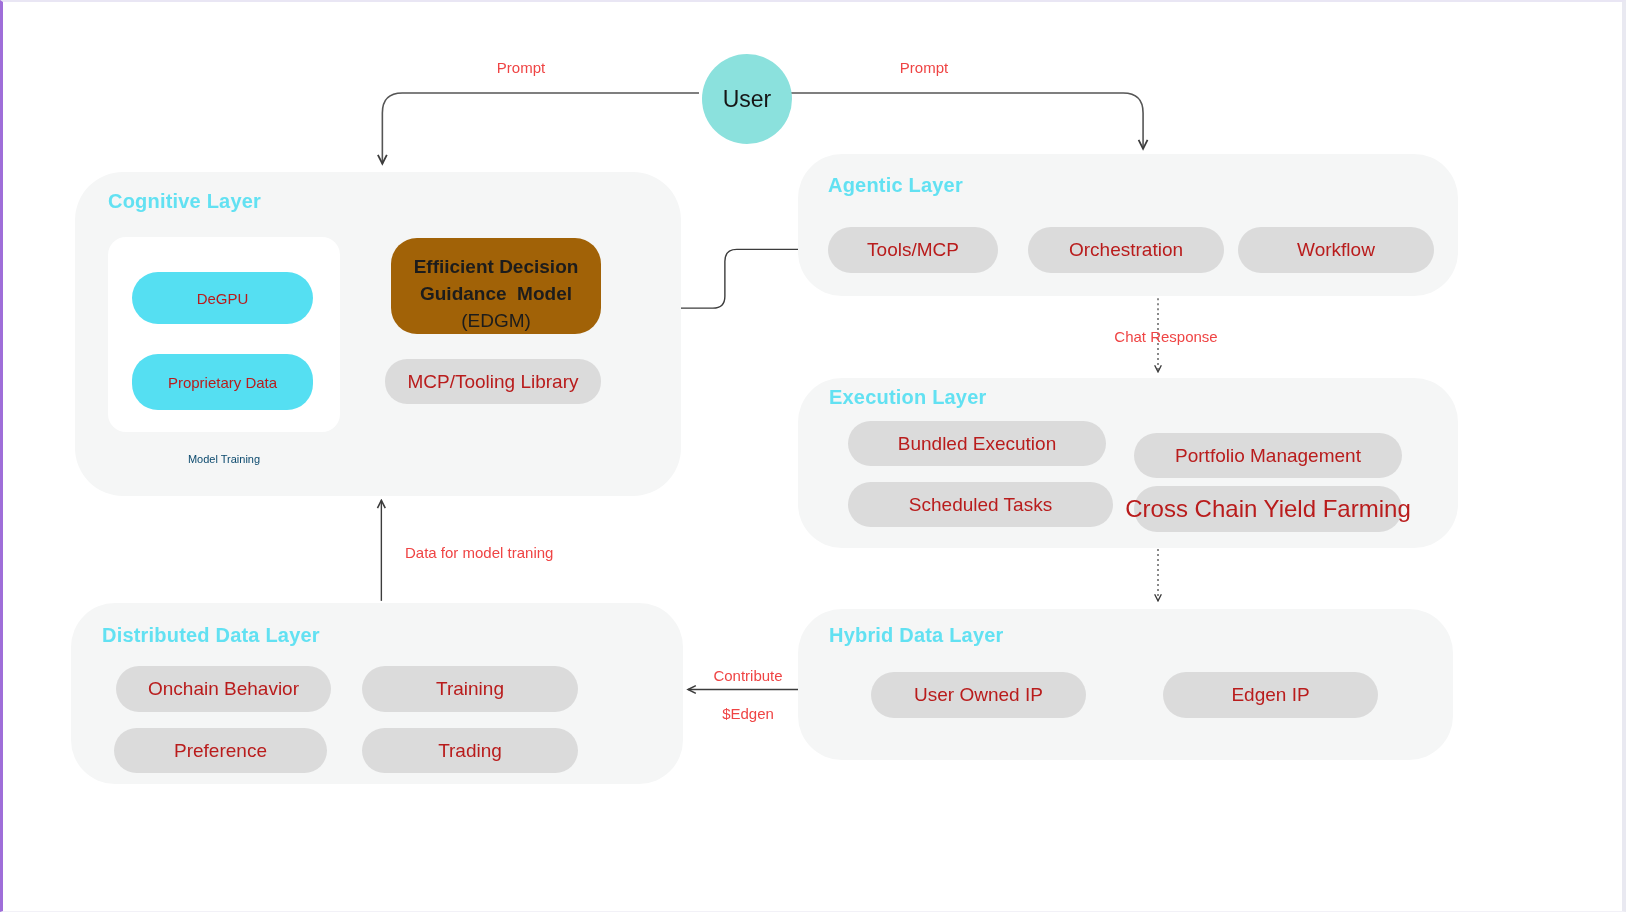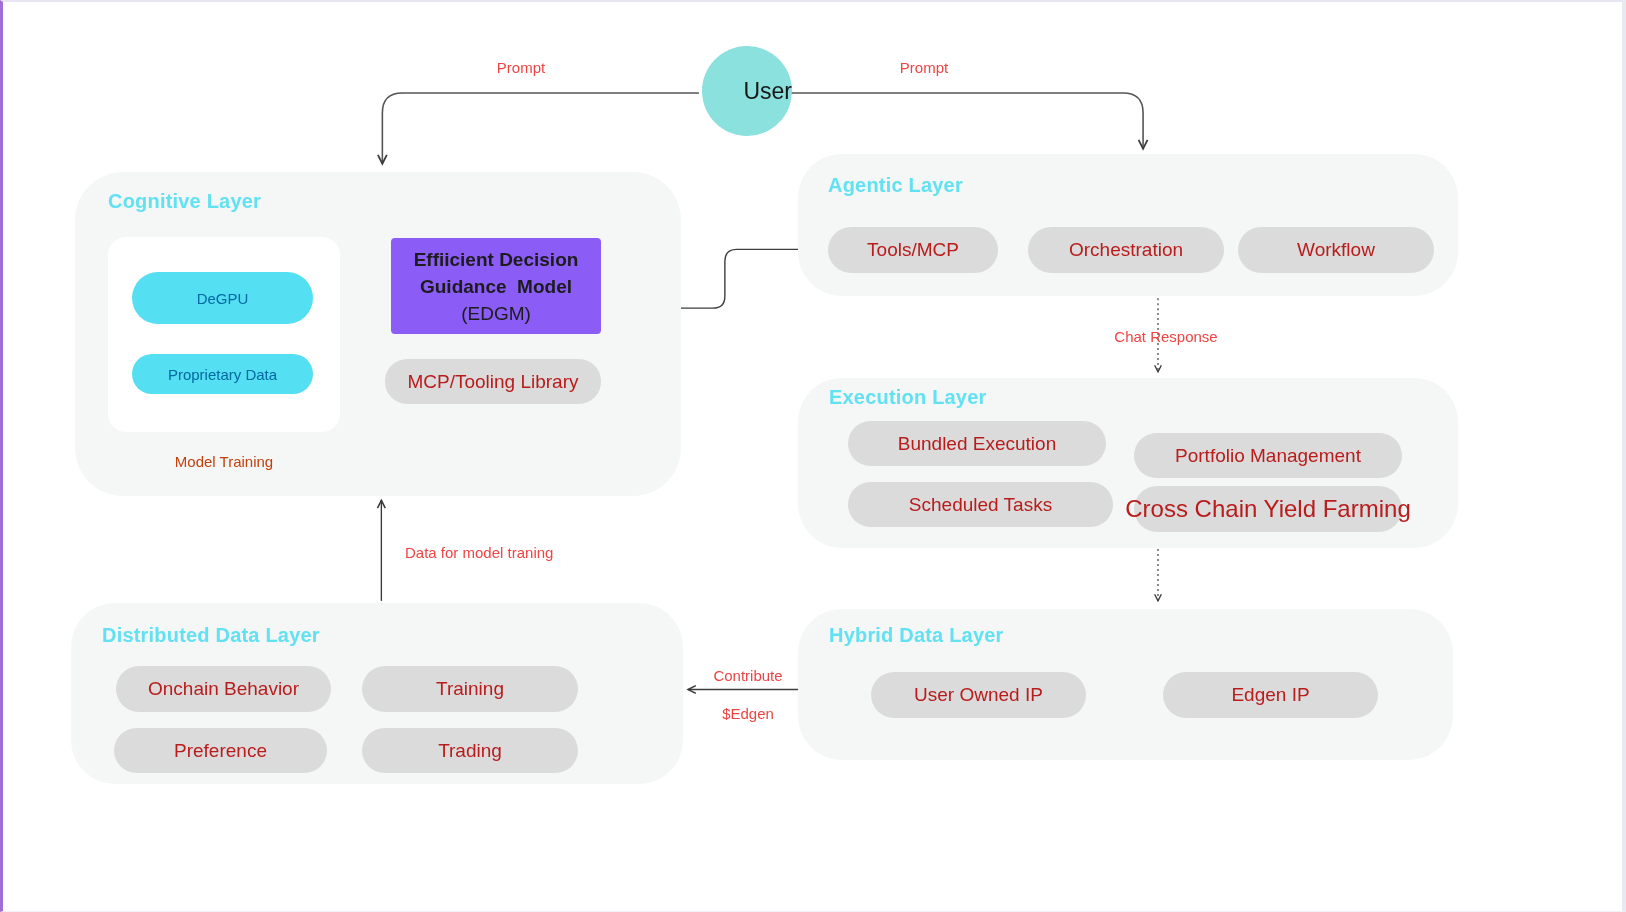--- a/index.html
+++ b/index.html
@@ -38,33 +38,33 @@
     display:flex;align-items:center;justify-content:center;
     font-size:19px;color:#b91c1c;
     white-space:nowrap;
     z-index:2;
   }
   .pill-cyan{
     position:absolute;
     background:#55DFF2;
     border-radius:26px;
     display:flex;align-items:center;justify-content:center;
-    font-size:15px;color:#0369a1;
+    font-size:15px;color:#b91c1c;
     white-space:nowrap;
   }
   .white-box{
     position:absolute;
     background:#ffffff;
     border-radius:18px;
   }
   .edgm{
     position:absolute;
-    background:#8b5cf6;
-    border-radius:4px;
-    display:flex;flex-direction:column;align-items:center;justify-content:center;
+    background:#a16207;
+    border-radius:26px;
+    display:flex;flex-direction:column;align-items:center;justify-content:flex-end;
     text-align:center;
     z-index:2;
   }
   .edgm-line{font-size:19px;font-weight:bold;line-height:27px;white-space:pre;}
   .edgm-sub{font-size:19px;font-weight:normal;line-height:27px;white-space:pre;}
   .user-node{
     position:absolute;
     width:90px;height:90px;border-radius:50%;
     background:#8BE1DD;
     display:flex;align-items:center;justify-content:center;
@@ -73,21 +73,21 @@
   }
   .edge-label{
     position:absolute;
     font-size:15px;color:#ef4444;
     text-align:center;
     white-space:nowrap;
     z-index:2;
   }
   .caption{
     position:absolute;
-    font-size:15px;color:#c2410c;
+    font-size:11px;color:#0c4a6e;
     text-align:center;
     white-space:nowrap;
   }
 </style>
 </head>
 <body>
 
 <div class="canvas">
 
   <svg class="svg-layer" viewBox="0 0 1626 912">
@@ -100,36 +100,36 @@
     <path d="M 789 91 L 1125 91 Q 1145 91 1145 111 L 1145 147" fill="none" stroke="#555" stroke-width="1.6" marker-end="url(#arr)"></path>
     <path d="M 338 356 L 357 356 Q 367 356 367 346 L 367 304 Q 367 294 377 294 L 384 294" fill="none" stroke="#3c3c3c" stroke-width="1.4" marker-end="url(#arr)"></path>
     <path d="M 491 357 L 491 337" fill="none" stroke="#3c3c3c" stroke-width="1.4" marker-end="url(#arr)"></path>
     <path d="M 598 307 L 713 307 Q 725 307 725 295 L 725 260 Q 725 248 737 248 L 820 248" fill="none" stroke="#3c3c3c" stroke-width="1.4" marker-end="url(#arr)"></path>
     <path d="M 1160 297 L 1160 371" fill="none" stroke="#3c3c3c" stroke-width="1.2" stroke-dasharray="2 3" marker-end="url(#arr)"></path>
     <path d="M 1160 549 L 1160 601" fill="none" stroke="#3c3c3c" stroke-width="1.2" stroke-dasharray="2 3" marker-end="url(#arr)"></path>
     <path d="M 380 601 L 380 500" fill="none" stroke="#3c3c3c" stroke-width="1.4" marker-end="url(#arr)"></path>
     <path d="M 688 690 L 862 690" fill="none" stroke="#3c3c3c" stroke-width="1.4" marker-start="url(#arr)" marker-end="url(#arr)"></path>
   </svg>
 
-  <div class="user-node" style="left:699px;top:44px;justify-content:flex-end;">
+  <div class="user-node" style="left:699px;top:52px;">
     <span>User</span>
   </div>
 
   <div class="edge-label" style="left:468px;top:57px;width:100px;">Prompt</div>
   <div class="edge-label" style="left:871px;top:57px;width:100px;">Prompt</div>
   <div class="edge-label" style="left:1088px;top:326px;width:150px;">Chat Response</div>
   <div class="edge-label" style="left:402px;top:542px;text-align:left;">Data for model traning</div>
   <div class="edge-label" style="left:685px;top:665px;width:120px;">Contribute</div>
   <div class="edge-label" style="left:685px;top:703px;width:120px;">$Edgen</div>
 
   <div class="layer" style="left:72px;top:170px;width:606px;height:324px;border-radius:48px;">
     <div class="layer-title" style="left:33px;top:18px;">Cognitive Layer</div>
     <div class="white-box" style="left:33px;top:65px;width:232px;height:195px;">
       <div class="pill-cyan" style="left:24px;top:35px;width:181px;height:52px;">DeGPU</div>
-      <div class="pill-cyan" style="left:24px;top:117px;width:181px;height:40px;">Proprietary Data</div>
+      <div class="pill-cyan" style="left:24px;top:117px;width:181px;height:56px;">Proprietary Data</div>
     </div>
     <div class="caption" style="left:33px;top:281px;width:232px;">Model Training</div>
     <div class="edgm" style="left:316px;top:66px;width:210px;height:96px;">
       <div class="edgm-line">Effiicient Decision</div>
       <div class="edgm-line">Guidance  Model</div>
       <div class="edgm-sub">(EDGM)</div>
     </div>
     <div class="pill" style="left:310px;top:187px;width:216px;height:45px;border-radius:22px;">MCP/Tooling Library</div>
   </div>
 

